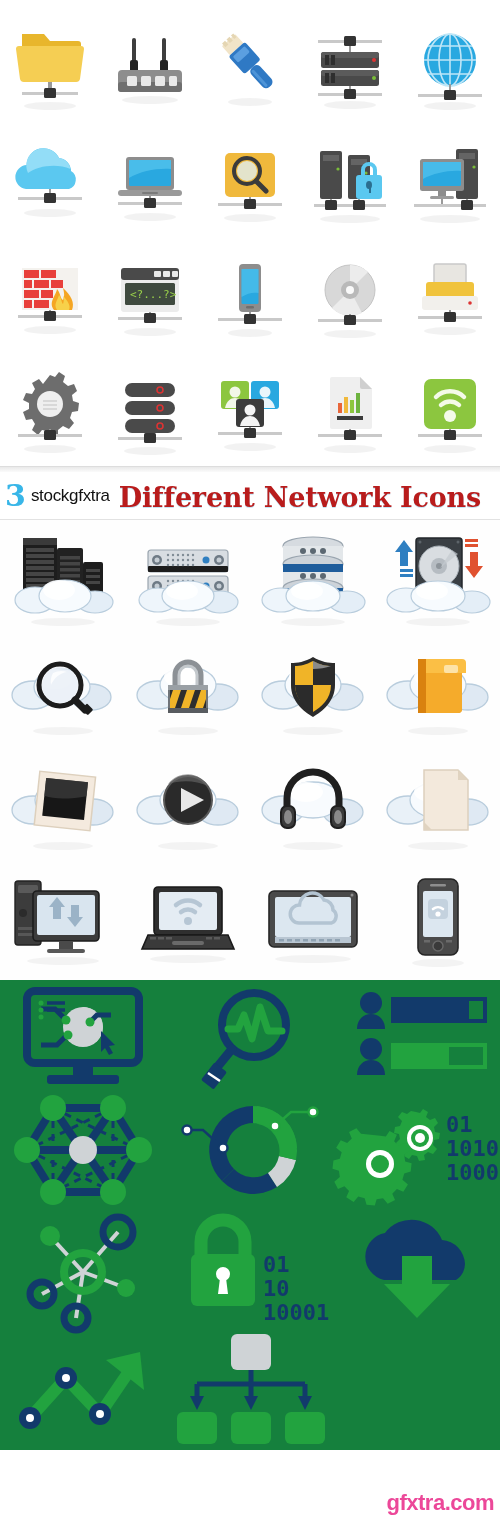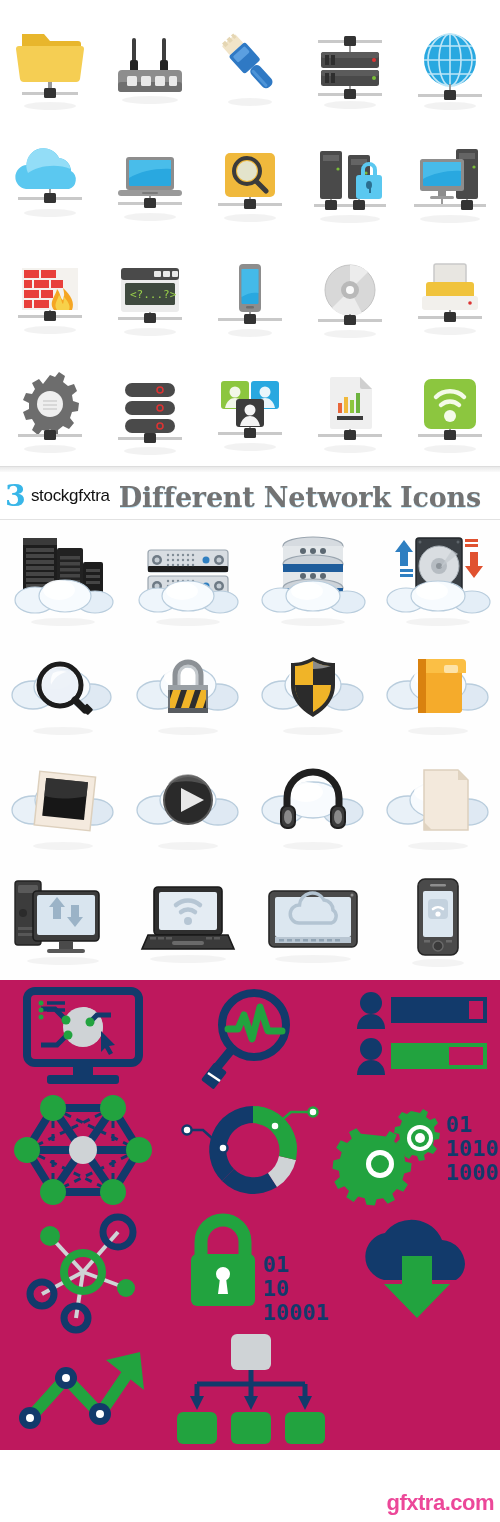--- a/index.html
+++ b/index.html
@@ -40,31 +40,31 @@
     position:relative;top:3px;
   }
   .bn-sv{
     display:flex;line-height:0.94;
     font-family:"Liberation Sans", sans-serif;font-size:17px;color:#111;
     position:relative;top:3px;letter-spacing:-0.3px;
   }
   .bn-title{
     margin-left:9px;position:relative;top:4px;
     font-family:"DejaVu Serif", serif;font-weight:bold;
-    font-size:27px;color:#737373;letter-spacing:-0.2px;
+    font-size:27px;color:#b91c1c;letter-spacing:-0.2px;
     white-space:nowrap;
     text-shadow:0 1px 0 rgba(120,200,235,.45);
   }
 
   
   #sec-cloud{background:#fefefe;border-top:1px solid #e2e2e2;}
   #sec-cloud .cell{height:115px;}
 
   
-  #sec-duo{background:#be185d;}
+  #sec-duo{background:#15803d;}
   #sec-duo .cell{height:110px;}
   #sec-duo .cell.tall{height:120px;}
 
   
   #watermark{
     position:absolute;right:6px;bottom:6px;
     font-family:"Liberation Sans", sans-serif;
     font-weight:bold;font-size:22px;color:#ec4899;
     letter-spacing:-0.5px;text-shadow:0 0 2px #fff,0 0 4px #fff;
     z-index:40;

